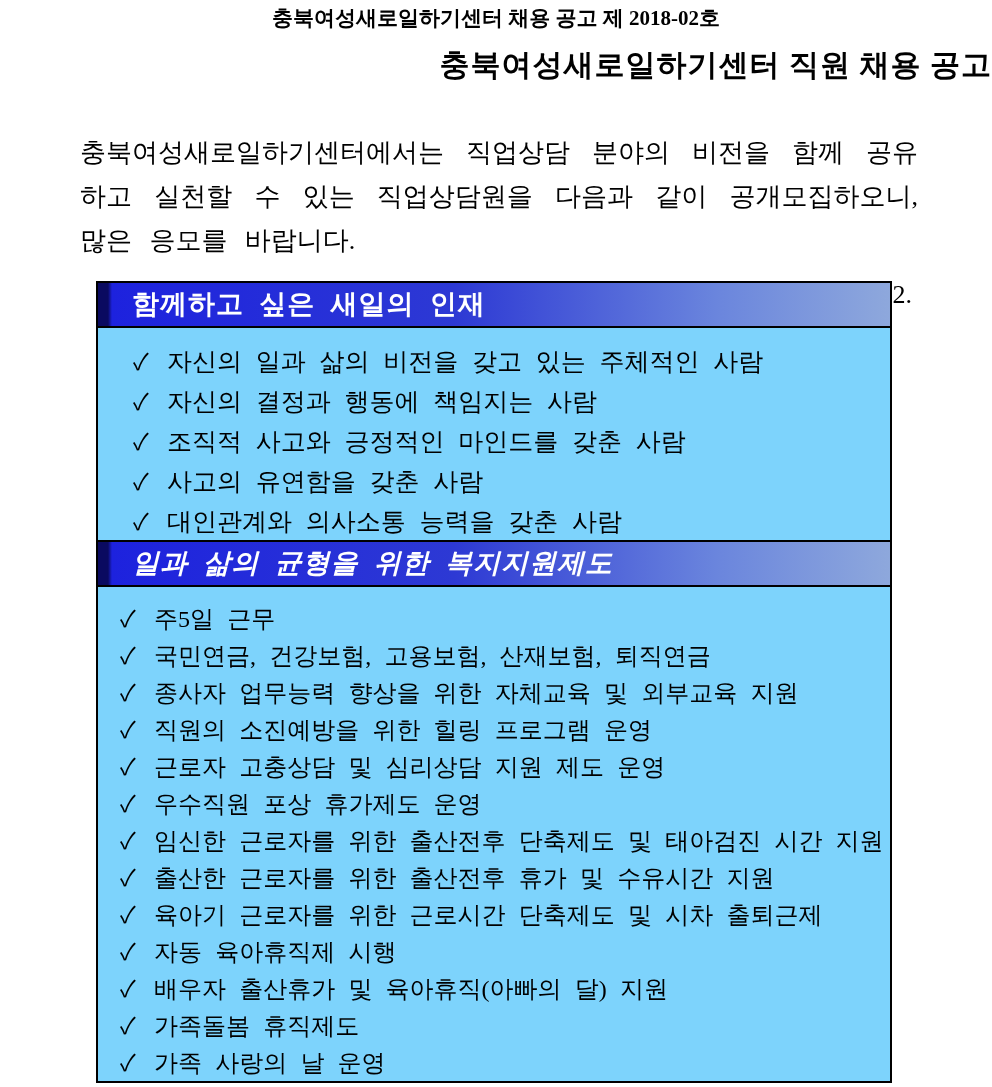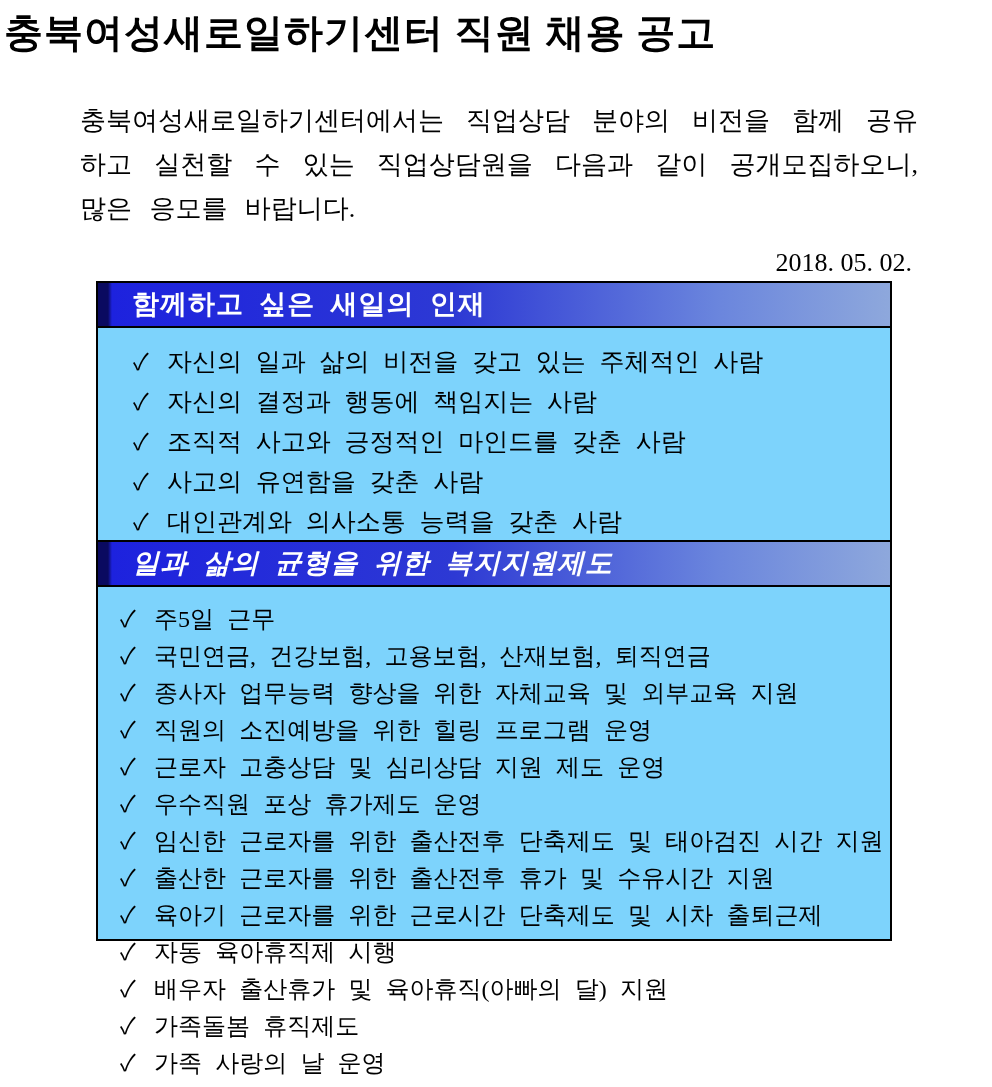--- a/index.html
+++ b/index.html
@@ -17,23 +17,23 @@
     overflow: hidden;
   }
   .doc-number {
     padding-top: 5px;
     text-align: center;
     font-size: 21px;
     font-weight: bold;
     line-height: 27px;
   }
   .main-title {
-    margin: 7px 0 0 4px;
-    text-align: left;
-    font-size: 39px;
+    margin: 7px 0 0 16px;
+    text-align: right;
+    font-size: 30px;
     font-weight: bold;
     letter-spacing: 1px;
     line-height: 52px;
   }
   .intro-wrap {
     margin: 40px 58px 0 64px;
   }
   .intro {
     margin: 16px;
     font-size: 26px;
@@ -77,21 +77,21 @@
   .bar.second {
     border-top: 2px solid #000000;
     border-bottom: 2px solid #000000;
     font-style: italic;
   }
   .check-list {
     box-sizing: border-box;
     padding: 14px 10px 0 22px;
   }
   .check-list.vision  { height: 212px; margin-left: 13px; }
-  .check-list.welfare { height: 352px; }
+  .check-list.welfare { height: 494px; }
   .check-item {
     white-space: nowrap;
     font-size: 25px;
     line-height: 39px;
     word-spacing: 0.3em;
   }
   .check-list.welfare .check-item {
     font-size: 24px;
     line-height: 37px;
   }
@@ -99,20 +99,21 @@
     display: inline-block;
     width: 34px;
     font-size: 23px;
   }
 </style>
 </head>
 <body>
 
 <div class="page">
 
+  <div class="doc-number">충북여성새로일하기센터 채용 공고 제 2018-02호</div>
 
   <h1 class="main-title">충북여성새로일하기센터 직원 채용 공고</h1>
 
   <div class="intro-wrap">
     <p class="intro">충북여성새로일하기센터에서는 직업상담 분야의 비전을 함께 공유하고 실천할 수 있는 직업상담원을 다음과 같이 공개모집하오니, 많은 응모를 바랍니다.</p>
     <div class="date-line">2018. 05. 02.</div>
   </div>
 
   <div class="box">
 

